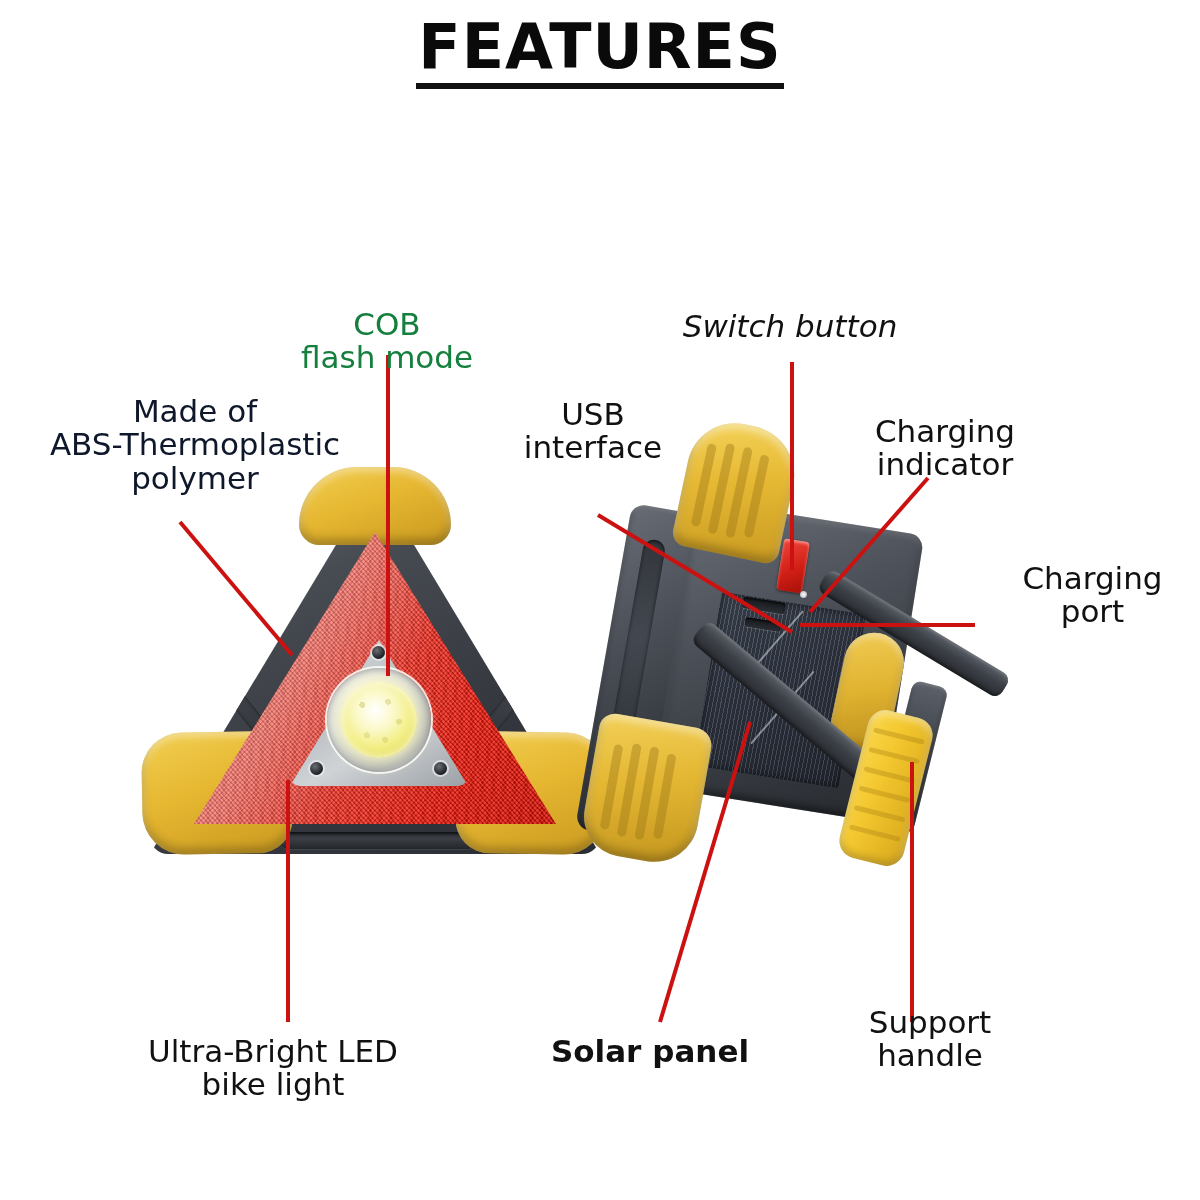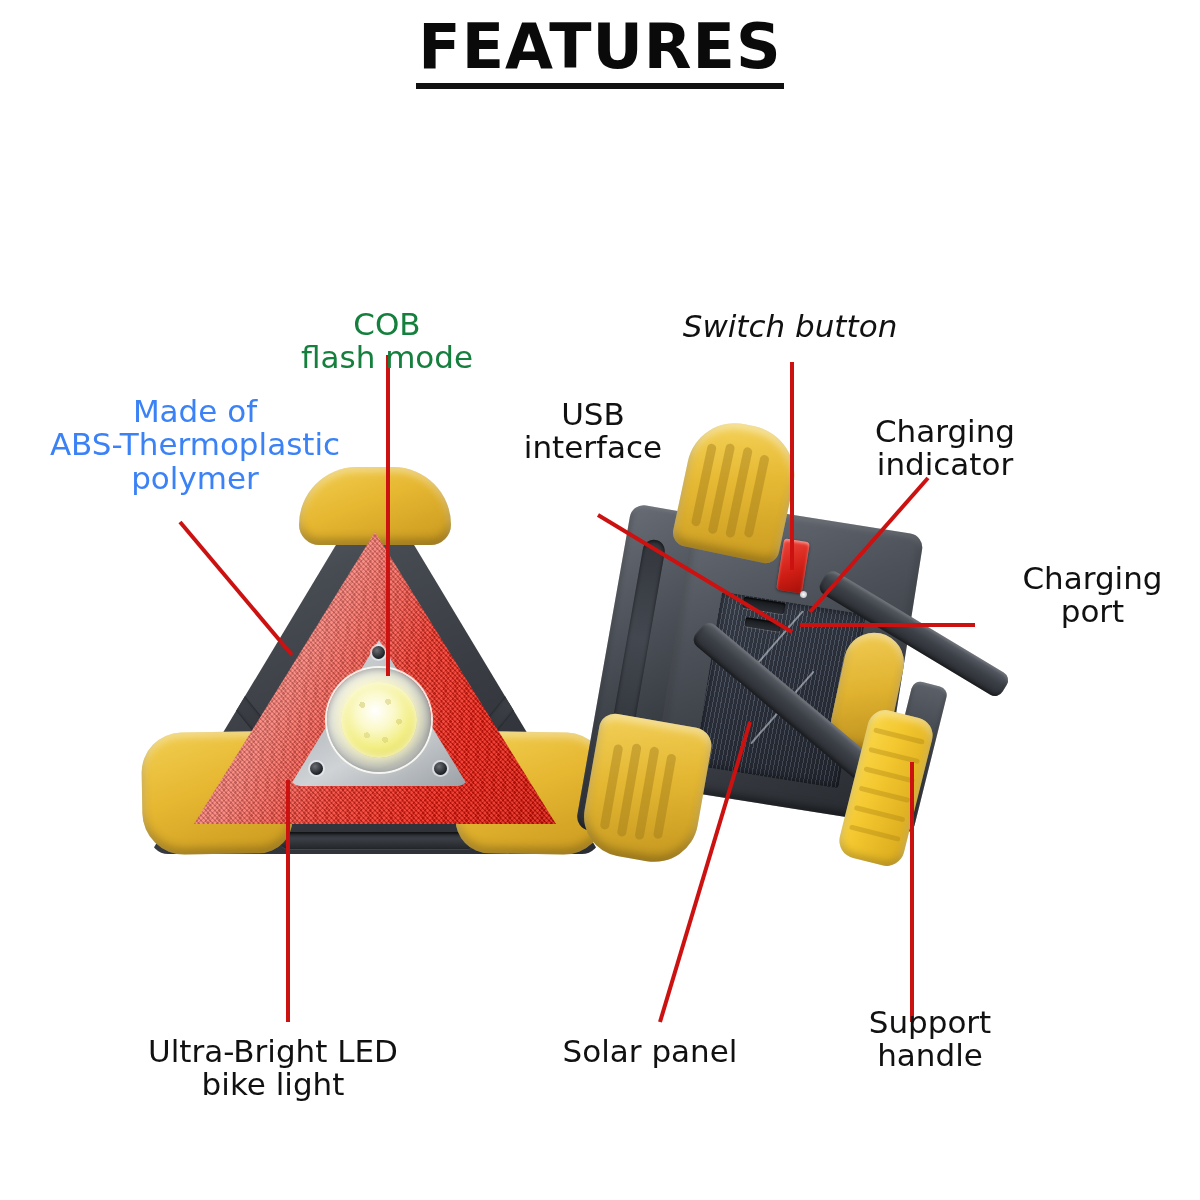--- a/index.html
+++ b/index.html
@@ -345,30 +345,30 @@
       <line x1="792" y1="362" x2="792" y2="570" stroke="#cc1111" stroke-width="4" stroke-linecap="butt"></line>
       <line x1="928" y1="478" x2="810" y2="612" stroke="#cc1111" stroke-width="4" stroke-linecap="butt"></line>
       <line x1="975" y1="625" x2="800" y2="625" stroke="#cc1111" stroke-width="4" stroke-linecap="butt"></line>
       <line x1="660" y1="1022" x2="750" y2="722" stroke="#cc1111" stroke-width="4" stroke-linecap="butt"></line>
       <line x1="912" y1="1022" x2="912" y2="762" stroke="#cc1111" stroke-width="4" stroke-linecap="butt"></line>
     </svg>
 
   <div id="labels">
       <div class="label" style="left: 282px; top: 276px; width: 210px; text-align: center; color: #15803d; margin-top: 32px;">COB
 flash mode</div>
-      <div class="label" style="left: 25px; top: 395px; width: 340px; text-align: center; color: #3b82f6;">Made of
+      <div class="label" style="left: 25px; top: 395px; width: 340px; text-align: center; color: #0f172a;">Made of
 ABS-Thermoplastic
 polymer</div>
       <div class="label" style="left: 108px; top: 1035px; width: 330px; text-align: center; color: rgb(17, 17, 17);">Ultra-Bright LED
 bike light</div>
       <div class="label" style="left: 498px; top: 398px; width: 190px; text-align: center; color: rgb(17, 17, 17);">USB
 interface</div>
       <div class="label" style="left: 655px; top: 310px; width: 270px; text-align: center; color: rgb(17, 17, 17); font-style: italic;">Switch button</div>
       <div class="label" style="left: 845px; top: 415px; width: 200px; text-align: center; color: rgb(17, 17, 17);">Charging
 indicator</div>
       <div class="label" style="left: 985px; top: 562px; width: 215px; text-align: center; color: rgb(17, 17, 17);">Charging
 port</div>
-      <div class="label" style="left: 540px; top: 1035px; width: 220px; text-align: center; color: rgb(17, 17, 17);">Solar panel</div>
+      <div class="label" style="left: 540px; top: 1035px; width: 220px; text-align: center; color: rgb(17, 17, 17); font-weight: bold;">Solar panel</div>
       <div class="label" style="left: 830px; top: 1006px; width: 200px; text-align: center; color: rgb(17, 17, 17);">Support
 handle</div>
     </div>
 
 </div>
 
 </body></html>

